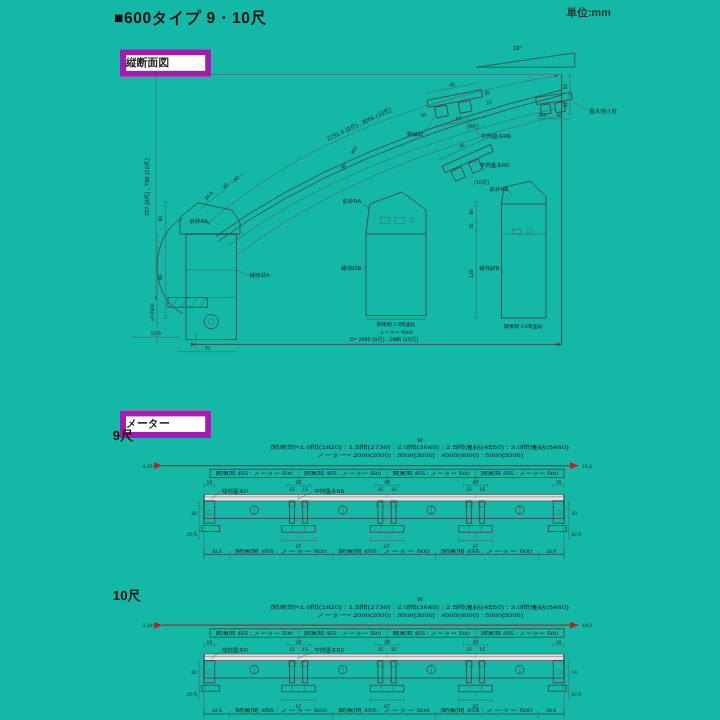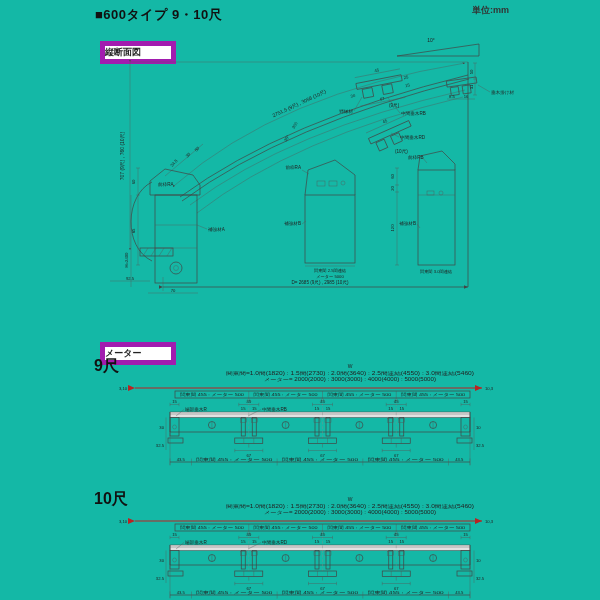--- a/index.html
+++ b/index.html
@@ -5,21 +5,21 @@
   html,body{margin:0;padding:0;background:#f4f4f4;}
   .page{position:relative;width:600px;height:600px;background:#14b8a6;overflow:hidden;
         font-family:"Liberation Sans",sans-serif;color:#111;}
   .title{position:absolute;left:95px;top:6px;font-size:13px;font-weight:bold;letter-spacing:.5px;}
   .unit{position:absolute;left:472px;top:4px;font-size:9px;color:#333;font-weight:bold;}
   .boxlabel{position:absolute;left:100px;width:66px;height:13px;border:5px solid #a21caf;
             font-size:9px;font-weight:bold;text-align:left;line-height:13px;color:#222;background:#fff;}
   .drawing{position:absolute;}
   .xsec{position:absolute;left:90px;width:495px;height:122px;}
   .xsec svg{position:absolute;left:0;top:2px;}
-  .vlabel{position:absolute;left:4px;top:0px;font-size:16px;font-weight:bold;color:#111;}
+  .vlabel{position:absolute;left:4px;top:0px;font-size:11px;font-weight:bold;color:#111;}
   svg text{fill:#222;font-family:"Liberation Sans",sans-serif;}.t5{font-size:5px}.t45{font-size:4.6px}.t42{font-size:4.2px}
   .ln{stroke:#444;stroke-width:.7;fill:none}
   .lt{stroke:#555;stroke-width:.4;fill:none}
   .cl{stroke:#888;stroke-width:.4;stroke-dasharray:3 1.6;fill:none}
   .red{stroke:#bb2222;stroke-width:1;fill:none}
   .fillg{fill:#e2e2e2;stroke:#444;stroke-width:.5}
 </style>
 </head>
 <body>
 

